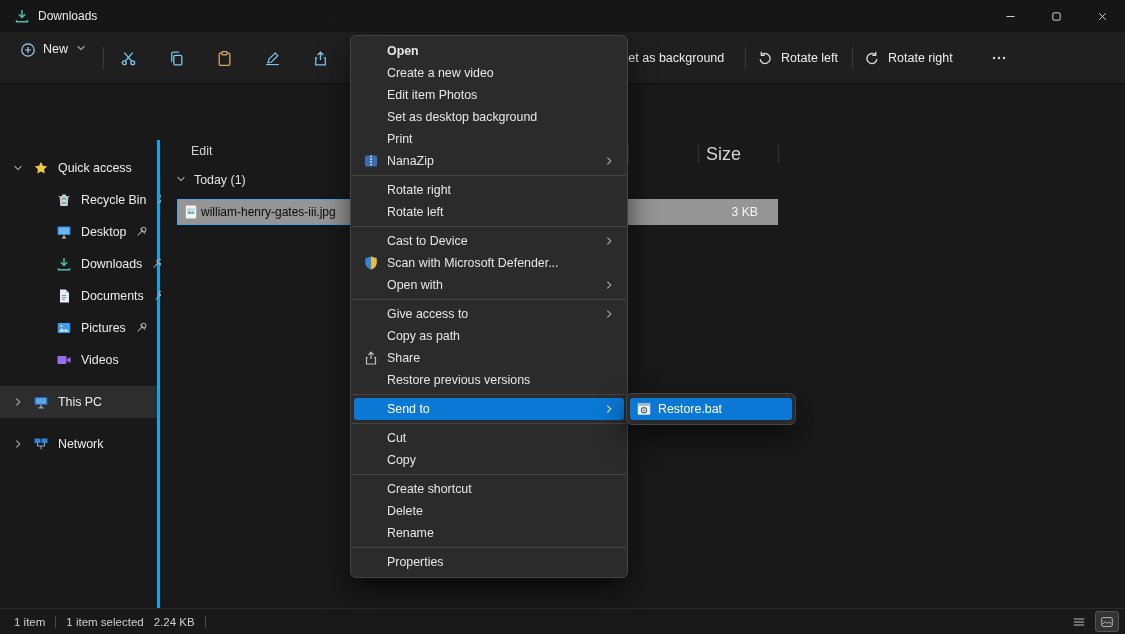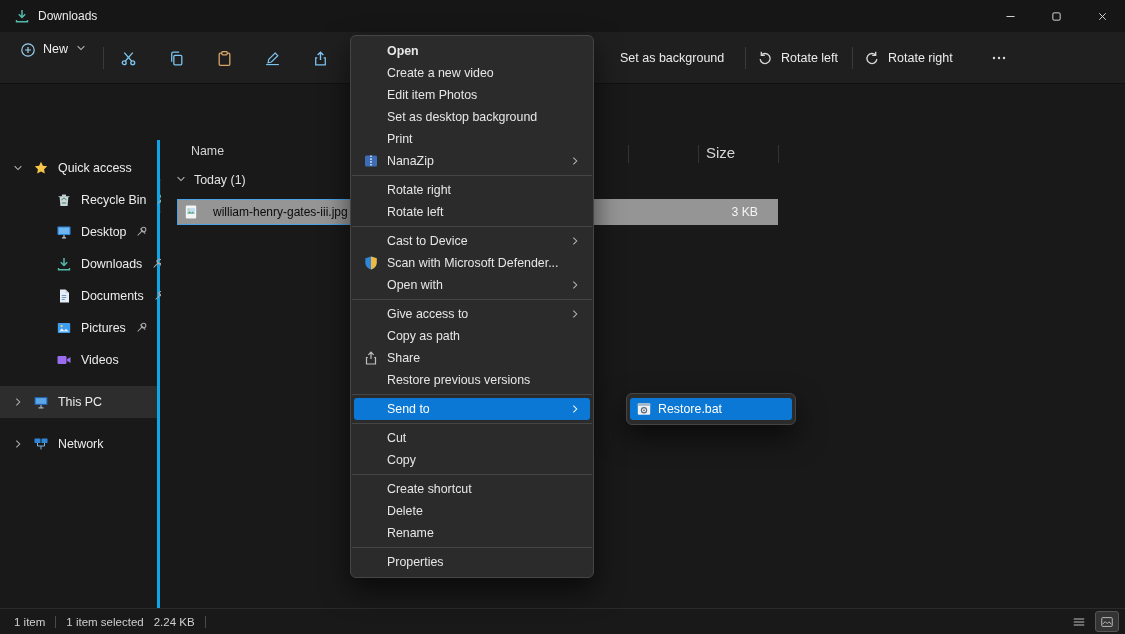--- a/index.html
+++ b/index.html
@@ -44,39 +44,39 @@
   .side-row.child{padding-left:56px}
   .side-row.root:not(:first-child){margin-top:10px}
   .side-row.selected{background:#2d2d2d}
   .side-row .chev{color:#b5b5b5;width:12px;height:12px}
   .side-row .pin{margin-left:auto;margin-right:14px;width:14px;height:14px}
   .side-label{white-space:nowrap}
 
   
   .filearea{position:absolute;left:161px;top:140px;right:0;bottom:26px;background:#191919}
   .col-name{position:absolute;left:30px;top:4px;font-size:12.4px;color:#d4d4d4}
-  .col-size{position:absolute;left:545px;top:4px;font-size:15px;color:#d4d4d4}
+  .col-size{position:absolute;left:545px;top:4px;font-size:18px;color:#d4d4d4}
   .col-sep{position:absolute;top:5px;width:1px;height:18px;background:#333333}
   .group-row{position:absolute;left:0;top:33px;height:20px;display:flex;align-items:flex-start;gap:7px;padding-left:14px;font-size:12.4px;color:#e2e2e2}
   .group-row .icon{color:#b5b5b5}
   .sel-band{position:absolute;left:16px;top:59px;width:601px;height:26px;background:#959595;z-index:1}
-  .name-cell{position:absolute;left:16px;top:59px;width:177px;height:26px;z-index:2;border:1px solid #4aa3e8;display:flex;align-items:center;gap:14px;padding-left:5px}
+  .name-cell{position:absolute;left:16px;top:59px;width:177px;height:26px;z-index:2;border:1px solid #4aa3e8;display:flex;align-items:center;gap:2px;padding-left:5px}
   .fname{font-size:12px;color:#0b0b0b;white-space:nowrap;overflow:hidden}
   .size-cell{position:absolute;left:467px;top:59px;width:150px;height:26px;z-index:2;line-height:26px;text-align:right;padding-right:20px;font-size:12.2px;color:#f5f5f5}
 
   
   .statusbar{position:absolute;left:0;bottom:0;right:0;height:26px;background:#191919;border-top:1px solid #2a2a2a;display:flex;align-items:center;padding-left:14px;font-size:11.5px;color:#cfcfcf;gap:10px}
   .sb-sep{width:1px;height:12px;background:#4a4a4a}
   .sb-views{position:absolute;right:6px;top:2px;display:flex;gap:4px}
   .sb-view-btn{width:24px;height:21px;display:flex;align-items:center;justify-content:center;border-radius:3px;border:1px solid transparent}
   .sb-view-btn.active{background:rgba(255,255,255,.12);border-color:#555}
   .sb-view-btn .icon{width:14px;height:14px}
 
   
-  .context-menu{position:absolute;left:350px;top:35px;width:244px;background:#2b2b2b;border:1px solid #454545;border-radius:6px;padding:4px 0;box-shadow:0 12px 28px rgba(0,0,0,.6);z-index:50}
+  .context-menu{position:absolute;left:350px;top:35px;width:278px;background:#2b2b2b;border:1px solid #454545;border-radius:6px;padding:4px 0;box-shadow:0 12px 28px rgba(0,0,0,.6);z-index:50}
   .menu-item{position:relative;height:22px;line-height:22px;margin:0 3px;padding-left:33px;border-radius:3px;font-size:12.4px;color:#e6e6e6;white-space:nowrap}
   .menu-item.bold{font-weight:bold}
   .menu-item.hl{background:#0a78d4;color:#ffffff}
   .mi-icon{position:absolute;left:9px;top:3px;width:16px;height:16px}
   .mi-arrow{position:absolute;right:9px;top:5px;width:12px;height:12px;color:#b8b8b8}
   .menu-item.hl .mi-arrow{color:#ffffff}
   .menu-sep{height:1px;background:#454545;margin:3px 1px}
 
   
   .submenu{position:absolute;left:626px;top:393px;width:170px;background:#2b2b2b;border:1px solid #454545;border-radius:6px;padding:4px 3px;box-shadow:0 12px 28px rgba(0,0,0,.6);z-index:60}
@@ -417,21 +417,21 @@
             <rect x="1.5" y="2.5" width="6" height="4.5" rx="0.5" fill="#2f86d8"></rect>
             <rect x="8.5" y="2.5" width="6" height="4.5" rx="0.5" fill="#2f86d8"></rect>
             <path d="M4.5 7v3h7V7M8 10v3.5" fill="none" stroke="#7fb3dd" stroke-width="1"></path>
           </svg>
         </span>
         <span class="side-label">Network</span>
       </div>
     </div>
 
   <div class="filearea">
-    <span class="col-name">Name</span>
+    <span class="col-name">Edit</span>
     <span class="col-size">Size</span>
     <div class="col-sep" style="left:467px"></div>
     <div class="col-sep" style="left:537px"></div>
     <div class="col-sep" style="left:617px"></div>
 
     <div class="group-row">
       <span class="icon sm">
           <svg viewBox="0 0 16 16">
             <path d="M3.5 5.5L8 10l4.5-4.5" fill="none" stroke="currentColor" stroke-width="1.4"></path>
           </svg>

